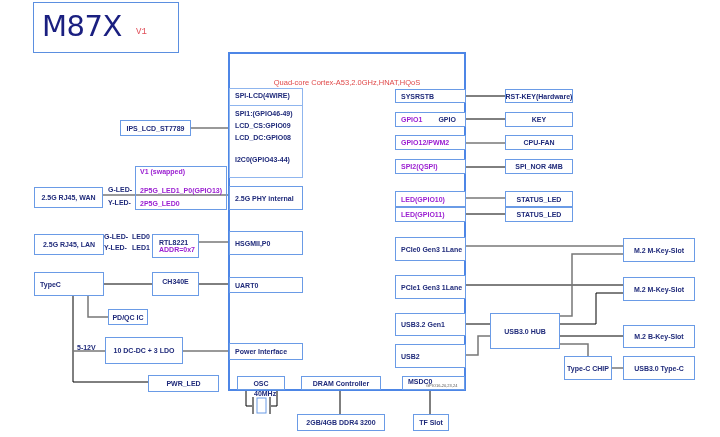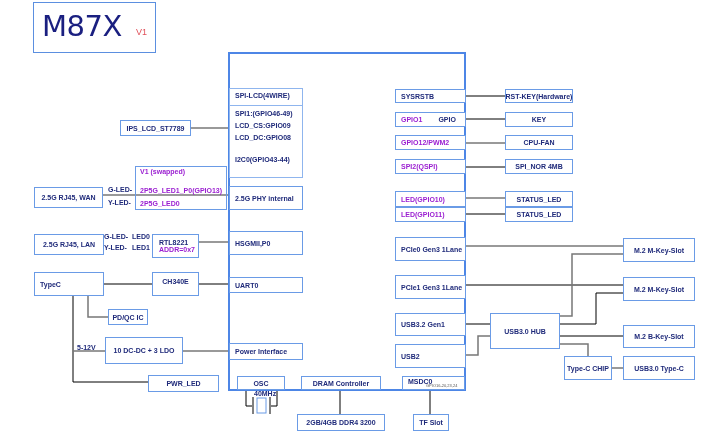--- a/index.html
+++ b/index.html
@@ -5,23 +5,23 @@
   html, body { margin:0; padding:0; background:#ffffff; }
   body { width:720px; height:437px; position:relative; overflow:hidden;
          font-family:"Liberation Sans", "DejaVu Sans", sans-serif; }
   .box { position:absolute; box-sizing:border-box; border:1.5px solid #6a9be6; background:#fff;
          font-size:7px; font-weight:bold; color:#1f2a7a; display:flex; align-items:center; justify-content:center;
          white-space:nowrap; }
   .box.left { justify-content:flex-start; padding-left:5px; }
   .purple { color:#9b1fd1; }
   .txt { position:absolute; font-size:7px; font-weight:bold; color:#1f2a7a; white-space:nowrap; }
   #lines { position:absolute; left:0; top:0; }
-  .title-box { position:absolute; left:33px; top:2px; width:123px; height:51px; border:1.2px solid #5b8fe0; box-sizing:border-box;text-align:right; }
+  .title-box { position:absolute; left:33px; top:2px; width:146px; height:51px; border:1.2px solid #5b8fe0; box-sizing:border-box;text-align:right; }
   .title-main { position:absolute; left:8px; top:6px; font-size:29px; color:#1a1f80; font-family:"DejaVu Sans", sans-serif; letter-spacing:-0.5px; }
-  .title-ver { position:absolute; left:102px; top:24px; font-size:9px; color:#e0505a; }
+  .title-ver { position:absolute; left:102px; top:24px; font-size:9px; color:#e0505a;font-family:Liberation Mono, monospace; }
   .chip { position:absolute; left:228px; top:52px; width:238px; height:339px; border:2.5px solid #4d86e6; box-sizing:border-box; background:#fff; }
   .chip-title { position:absolute; left:0; width:100%; top:5px; text-align:center; font-size:10px; color:#e04848; }
   .chip-sub { position:absolute; left:0; width:100%; top:24px; text-align:center; font-size:7.5px; color:#e04848; }
 </style>
 </head>
 <body>
 
 <svg id="lines" width="720" height="437">
 
   <line x1="191" y1="128" x2="230" y2="128" stroke="#777" stroke-width="1.5"></line>
@@ -59,20 +59,21 @@
   <polyline points="560,344 588,344 588,356" fill="none" stroke="#777" stroke-width="1.5"></polyline>
   <line x1="612" y1="368" x2="623" y2="368" stroke="#777" stroke-width="1.5"></line>
 </svg>
 
 <div class="title-box">
   <span class="title-main">M87X</span>
   <span class="title-ver">V1</span>
 </div>
 
 <div class="chip">
+  <div class="chip-sub">Quad-core Cortex-A53,2.0GHz,HNAT,HQoS</div>
 </div>
 
 <div class="box" style="left:229px;top:88px;width:74px;height:90px;display:block;padding:3px 0 0 5px;border-color:#8fb5ee;">
   <div style="height:13px;border-bottom:1.2px solid #8fb5ee;margin:0 0 4px -5px;padding-left:5px;">SPI-LCD(4WIRE)</div>
   <div style="height:12px;">SPI1:(GPIO46-49)</div>
   <div style="height:12px;">LCD_CS:GPIO09</div>
   <div style="height:22px;">LCD_DC:GPIO08</div>
   <div>I2C0(GPIO43-44)</div>
 </div>
 <div class="box left" style="left:229px;top:186px;width:74px;height:24px;">2.5G PHY internal</div>

